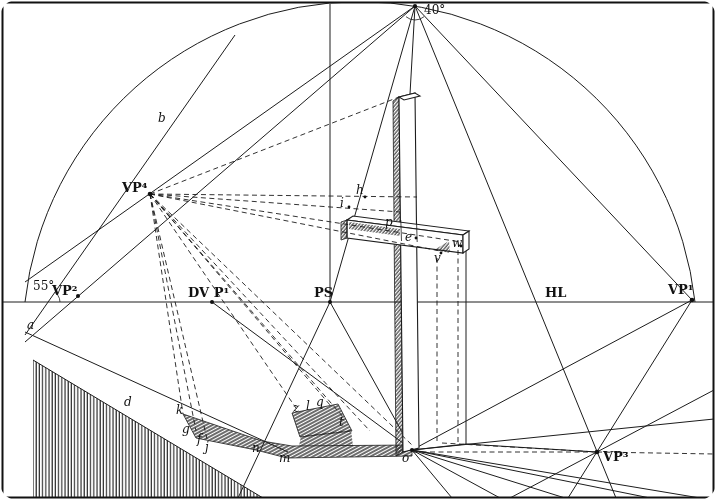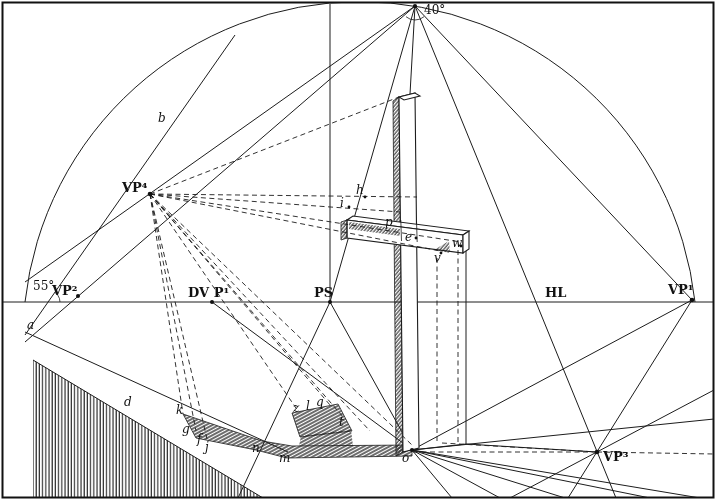--- a/index.html
+++ b/index.html
@@ -1,16 +1,16 @@
 <!DOCTYPE html>
 <html><head>
 <meta charset="utf-8">
 <style>
   html,body{margin:0;padding:0;background:#ffffff;}
-  .stage{width:716px;height:500px;position:relative;background:#ffffff;overflow:hidden;}
+  .stage{width:716px;height:500px;position:relative;background:#ffffff;overflow:hidden;border-radius:17px;}
   svg{display:block;}
   .ln{stroke:#1c1c1c;stroke-width:1;fill:none;}
   .thin{stroke:#1c1c1c;stroke-width:0.8;fill:none;}
   .dash{stroke:#1c1c1c;stroke-width:0.9;fill:none;stroke-dasharray:5 3.5;}
   .face{fill:#ffffff;stroke:#1c1c1c;stroke-width:1.1;}
   .shade{stroke:#1c1c1c;stroke-width:0.8;}
   .lblI{font:italic 12px "DejaVu Serif", serif;fill:#111;}
   .lblB{font:bold 13px "DejaVu Serif", serif;fill:#111;}
   .lblA{font:12px "DejaVu Serif", serif;fill:#111;}
   .dot{fill:#111;stroke:none;}

